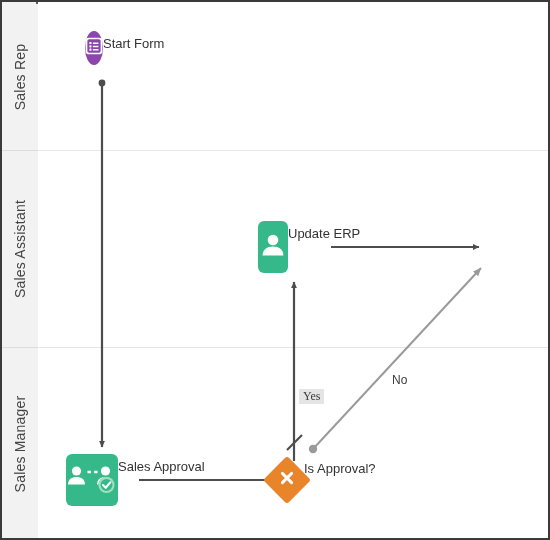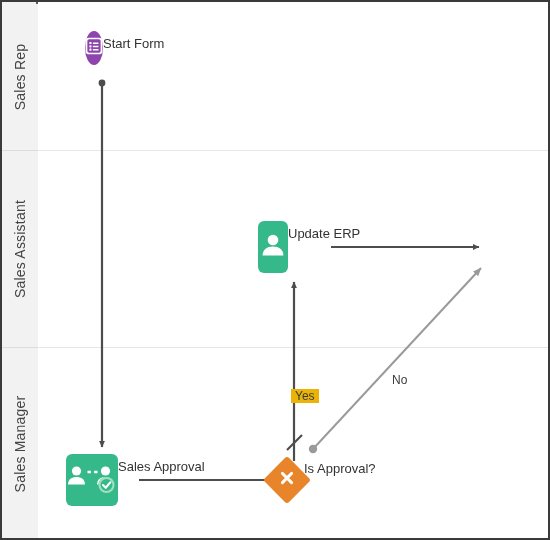--- a/index.html
+++ b/index.html
@@ -167,21 +167,21 @@
     <g>
       <circle cx="311" cy="447" r="4.2" fill="#9a9a9a"></circle>
       <line x1="311" y1="447" x2="479" y2="266" stroke="#9a9a9a" stroke-width="2" marker-end="url(#arrowGray)"></line>
     </g>
 
     <g>
       <line x1="329" y1="245" x2="477" y2="245" stroke="#4d4d4d" stroke-width="2.2" marker-end="url(#arrowDark)"></line>
     </g>
   </svg>
 
-  <div class="flow-label" id="label-yes" style="left: 289px; top: 387px; background: #eab308; padding: 0px 4px;">Yes</div>
+  <div class="flow-label" id="label-yes" style="left: 297px; top: 387px; background: #e5e5e5; padding: 0px 4px; font-family: Liberation Serif, serif;">Yes</div>
   <div class="flow-label" id="label-no" style="left: 387px; top: 371px; background: rgb(255, 255, 255); padding: 0px 3px;">No</div>
 
   <div class="node" id="node-start-form" style="left: 83px; top: 29px; width: 34px;">
     <div class="circle-event" style="background: rgb(142, 68, 173);">
       <span>
         <svg width="18" height="18" viewBox="0 0 18 18">
           <rect x="1.5" y="1.5" width="15" height="15" rx="2.6" ry="2.6" fill="none" stroke="#ffffff" stroke-width="1.7"></rect>
           <rect x="4.4" y="5.0" width="2.1" height="2.1" rx="0.4" fill="#ffffff"></rect>
           <rect x="4.4" y="8.3" width="2.1" height="2.1" rx="0.4" fill="#ffffff"></rect>
           <rect x="4.4" y="11.6" width="2.1" height="2.1" rx="0.4" fill="#ffffff"></rect>

